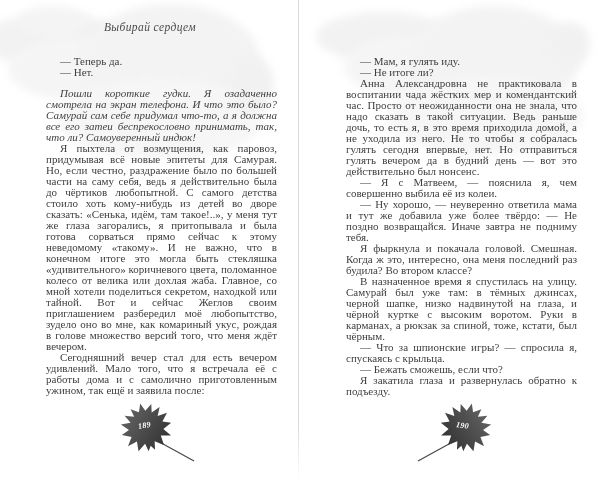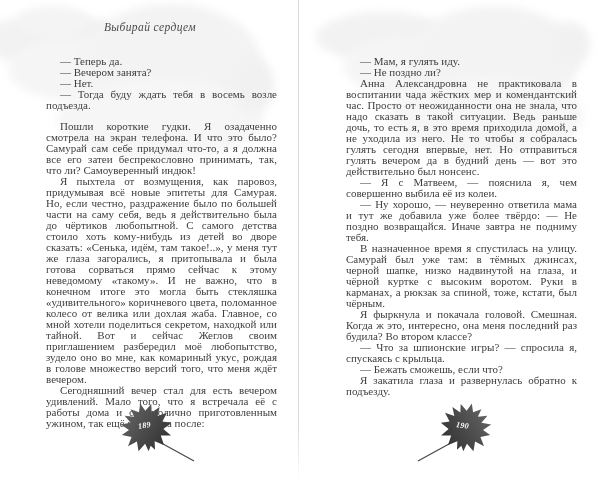--- a/index.html
+++ b/index.html
@@ -27,21 +27,21 @@
     text-align: center; font-style: italic; font-size: 11.5px;
     color: #4a4a4a; letter-spacing: 0.4px; z-index: 2;
   }
 
   .body-text {
     position: absolute; top: 56px; left: 46px; width: 231px;
     font-size: 11px; line-height: 11px; color: #3e3e3e;
     text-align: justify; z-index: 2;
   }
   .body-text p { margin: 0; text-indent: 14px; }
-  .body-text p.gap { margin-top: 10px; }
+  .body-text p.gap { margin-top: 10px; font-style: italic; }
 
   .leaf-wrap { position: absolute; top: 401px; width: 100px; height: 64px; z-index: 2; }
   .page.left .leaf-wrap { left: 102px; }
   .page.right .leaf-wrap { left: 110px; }
   .leaf-wrap svg { display: block; }
   .mirror { transform: scaleX(-1); }
   .leaf-num {
     position: absolute; font-style: italic; font-weight: bold;
     font-size: 8px; color: #ffffff; z-index: 3; letter-spacing: 0.3px;
   }
@@ -58,23 +58,21 @@
       <div class="cloud" style="left:-20px;top:14px;width:150px;height:52px;background:#f2f2f2;"></div>
       <div class="cloud" style="left:8px;top:38px;width:130px;height:62px;background:#f5f5f5;"></div>
       <div class="cloud" style="left:82px;top:4px;width:178px;height:112px;background:#f3f3f3;"></div>
       <div class="cloud" style="left:58px;top:78px;width:205px;height:82px;background:#f6f6f6;"></div>
       <div class="cloud" style="left:232px;top:56px;width:42px;height:58px;background:#f1f1f1;"></div>
       <div class="cloud" style="left:18px;top:6px;width:70px;height:30px;background:#f4f4f4;"></div>
     </div>
     <div class="header">Выбирай сердцем</div>
     <div class="body-text">
         <p>— Теперь да.</p>
-        <p>— Вечером занята?</p>
         <p>— Нет.</p>
-        <p>— Тогда буду ждать тебя в восемь возле подъезда.</p>
         <p class="gap">Пошли короткие гудки. Я озадаченно смотрела на экран телефона. И что это было? Самурай сам себе придумал что-то, а я должна все его затеи беспрекословно принимать, так, что ли? Самоуверенный индюк!</p>
         <p>Я пыхтела от возмущения, как паровоз, придумывая всё новые эпитеты для Самурая. Но, если честно, раздражение было по большей части на саму себя, ведь я действительно была до чёртиков любопытной. С самого детства стоило хоть кому-нибудь из детей во дворе сказать: «Сенька, идём, там такое!..», у меня тут же глаза загорались, я притопывала и была готова сорваться прямо сейчас к этому неведомому «такому». И не важно, что в конечном итоге это могла быть стекляшка «удивительного» коричневого цвета, поломанное колесо от велика или дохлая жаба. Главное, со мной хотели поделиться секретом, находкой или тайной. Вот и сейчас Жеглов своим приглашением разбередил моё любопытство, зудело оно во мне, как комариный укус, рождая в голове множество версий того, что меня ждёт вечером.</p>
         <p>Сегодняшний вечер стал для есть вечером удивлений. Мало того, что я встречала её с работы дома и с самолично приготовленным ужином, так ещё и заявила после:</p>
       </div>
     <div class="leaf-wrap">
       <svg width="100" height="64" viewBox="0 0 100 64">
         <defs>
           <linearGradient id="lg1" x1="0" y1="0" x2="1" y2="1">
             <stop offset="0" stop-color="#6b6b6b"></stop>
               <stop offset="1" stop-color="#2c2c2c"></stop>
@@ -94,26 +92,26 @@
   <div class="page right">
     <div class="clouds">
       <div class="cloud" style="left:16px;top:12px;width:135px;height:50px;background:#f2f2f2;"></div>
       <div class="cloud" style="left:44px;top:36px;width:125px;height:60px;background:#f5f5f5;"></div>
       <div class="cloud" style="left:108px;top:6px;width:172px;height:106px;background:#f3f3f3;"></div>
       <div class="cloud" style="left:88px;top:76px;width:195px;height:80px;background:#f6f6f6;"></div>
       <div class="cloud" style="left:250px;top:22px;width:40px;height:44px;background:#f1f1f1;"></div>
     </div>
     <div class="body-text">
         <p>— Мам, я гулять иду.</p>
-        <p>— Не поздно ли?</p>
+        <p>— Не итоге ли?</p>
         <p>Анна Александровна не практиковала в воспитании чада жёстких мер и комендантский час. Просто от неожиданности она не знала, что надо сказать в такой ситуации. Ведь раньше дочь, то есть я, в это время приходила домой, а не уходила из него. Не то чтобы я собралась гулять сегодня впервые, нет. Но отправиться гулять вечером да в будний день — вот это действительно был нонсенс.</p>
         <p>— Я с Матвеем, — пояснила я, чем совершенно выбила её из колеи.</p>
         <p>— Ну хорошо, — неуверенно ответила мама и тут же добавила уже более твёрдо: — Не поздно возвращайся. Иначе завтра не подниму тебя.</p>
+        <p>Я фыркнула и покачала головой. Смешная. Когда ж это, интересно, она меня последний раз будила? Во втором классе?</p>
         <p>В назначенное время я спустилась на улицу. Самурай был уже там: в тёмных джинсах, черной шапке, низко надвинутой на глаза, и чёрной куртке с высоким воротом. Руки в карманах, а рюкзак за спиной, тоже, кстати, был чёрным.</p>
-        <p>Я фыркнула и покачала головой. Смешная. Когда ж это, интересно, она меня последний раз будила? Во втором классе?</p>
         <p>— Что за шпионские игры? — спросила я, спускаясь с крыльца.</p>
         <p>— Бежать сможешь, если что?</p>
         <p>Я закатила глаза и развернулась обратно к подъезду.</p>
       </div>
     <div class="leaf-wrap">
       <svg class="mirror" width="100" height="64" viewBox="0 0 100 64">
         <defs>
           <linearGradient id="lg2" x1="0" y1="0" x2="1" y2="1">
             <stop offset="0" stop-color="#6b6b6b"></stop>
               <stop offset="1" stop-color="#2c2c2c"></stop>

